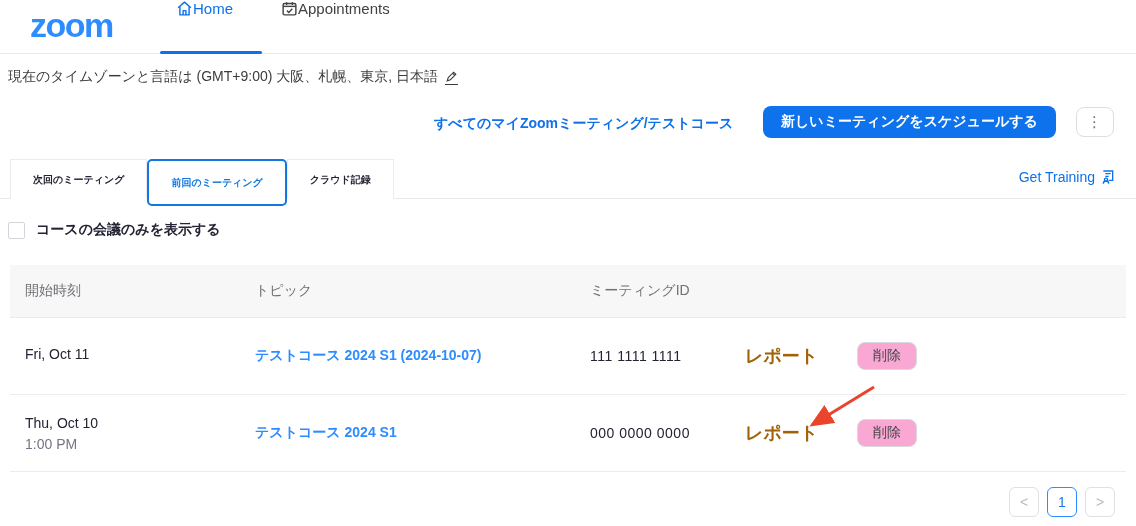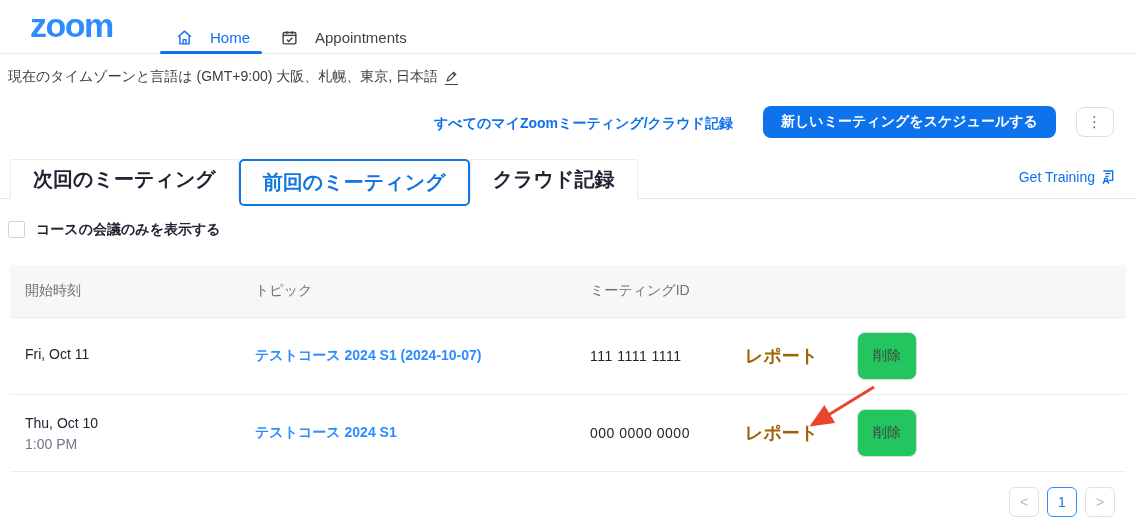--- a/index.html
+++ b/index.html
@@ -3,61 +3,61 @@
 <meta charset="utf-8">
 <style>
   * { margin:0; padding:0; box-sizing:border-box; }
   html,body { width:1136px; height:526px; background:#ffffff;
     font-family:"Liberation Sans","DejaVu Sans",sans-serif; color:#232333; overflow:hidden; }
   .page { position:relative; width:1136px; height:526px; background:#fff; }
 
   
   .topbar { position:absolute; top:0; left:0; width:1136px; height:54px; border-bottom:1px solid #e9e9ee; background:#fff; }
   .logo { position:absolute; left:30px; top:6px; font-size:34px; font-weight:800; letter-spacing:-1.5px; color:#2D8CFF; text-transform:lowercase; }
-  .nav-item { position:absolute; top:29px; display:flex; align-items:center; gap:17px; font-size:15px; cursor:pointer; }
+  .nav-item { position:absolute; top:0; display:flex; align-items:center; gap:0; font-size:15px; cursor:pointer; }
   .nav-home { left:176px; color:#0E71EB; }
   .nav-appt { left:281px; color:#424245; }
   .nav-underline { position:absolute; left:160px; top:51px; width:102px; height:3px; background:#0E71EB; border-radius:2px; }
 
   
   .tzline { position:absolute; left:8px; top:68px; font-size:14px; color:#3c3c40; display:flex; align-items:center; gap:7px; }
   .pencil { display:inline-flex; border-bottom:1.5px solid #3c3c40; padding-bottom:1px; cursor:pointer; }
 
   
   .all-meetings-link { position:absolute; left:434px; top:115px; font-size:14px; font-weight:bold; color:#0E71EB; cursor:pointer; }
   .schedule-btn { position:absolute; left:763px; top:106px; height:32px; padding:8px 18px; background:#0E72ED; color:#fff;
     font-size:14px; font-weight:bold; border:none; border-radius:8px; display:flex; align-items:center; cursor:pointer;
     font-family:"Liberation Sans","DejaVu Sans",sans-serif; }
   .more-btn { position:absolute; left:1076px; top:107px; width:38px; height:30px; border:1px solid #dedee2; border-radius:8px;
     background:#fff; color:#6e7074; font-size:15px; display:flex; align-items:center; justify-content:center; cursor:pointer; letter-spacing:1px; }
 
   
   .tabsrow { position:absolute; left:0; top:159px; width:1136px; height:40px; border-bottom:1px solid #e7e7ec; }
   .tabs { position:absolute; left:10px; top:0; display:flex; height:40px; }
-  .tab { height:40px; padding:16px 22px; display:flex; align-items:center; font-size:20px; font-weight:bold; color:#232333;
+  .tab { height:40px; padding:16px 22px; display:flex; align-items:center; font-size:10px; font-weight:bold; color:#232333;
     background:#fff; border:1px solid #ebebf0; border-bottom:none; cursor:pointer; }
   .tab.active { color:#1277E0; border:2px solid #1277E0; border-radius:5px; height:47px; margin-top:0px; position:relative; z-index:2; background:#fff; }
   .training-link { position:absolute; right:20px; top:10px; display:flex; align-items:center; gap:5px; font-size:14px; color:#0E71EB; cursor:pointer; }
 
   
-  .filter-row { position:absolute; left:8px; top:221px; display:flex; align-items:flex-start; gap:11px; }
+  .filter-row { position:absolute; left:8px; top:221px; display:flex; align-items:center; gap:11px; }
   .checkbox { width:17px; height:17px; border:1px solid #d4d4da; border-radius:2px; background:#fff; cursor:pointer; }
   .filter-label { font-size:14px; font-weight:bold; color:#232333; }
 
   
   .table { position:absolute; left:10px; top:265px; width:1116px; }
   .trow { display:grid; grid-template-columns:230px 335px 155px 112px 1fr; align-items:center; padding-left:15px; }
   .thead { height:53px; background:#f7f7f8; border-bottom:1px solid #e9e9ee; color:#6e7074; font-size:14px; }
   .tbody-row { height:77px; border-bottom:1px solid #ececf0; font-size:14px; }
   .datecell .d { color:#232333; font-size:14px; margin-bottom:5px; }
   .datecell .t { color:#747487; font-size:14px; }
   .topic-link { color:#2D8CFF; font-weight:bold; font-size:14px; cursor:pointer; text-decoration:none; }
   .mid { color:#232333; letter-spacing:0.5px; }
   .report-link { color:#a16207; font-size:18px; cursor:pointer;font-weight:bold; }
-  .delete-btn { width:60px; height:48px; border:1px solid #d9d9de; border-radius:8px; background:#22c55e; color:#424245;
+  .delete-btn { width:60px; height:28px; border:1px solid #d9d9de; border-radius:8px; background:#f9a8d4; color:#424245;
     font-size:14px; cursor:pointer; font-family:"Liberation Sans","DejaVu Sans",sans-serif; }
 
   
   .arrow-svg { position:absolute; left:798px; top:381px; pointer-events:none; }
 
   
   .pagination { position:absolute; right:21px; top:487px; display:flex; gap:8px; }
   .page-btn { width:30px; height:30px; border:1px solid #e0e0e4; border-radius:6px; background:#fff; color:#b9b9c0;
     font-size:14px; display:flex; align-items:center; justify-content:center; cursor:pointer; }
   .page-btn.current { border:1px solid #2D8CFF; color:#1a78e5; }
@@ -101,21 +101,21 @@
   <div class="tzline">
     <span>現在のタイムゾーンと言語は (GMT+9:00) 大阪、札幌、東京, 日本語</span>
     <span class="pencil">
       <svg width="13" height="13" viewBox="0 0 24 24" fill="none" stroke="#3c3c40" stroke-width="2">
         <path d="M4 20 L6 14 L16 4 L20 8 L10 18 Z"></path>
           <path d="M14 6 l4 4"></path>
       </svg>
     </span>
   </div>
 
-  <a class="all-meetings-link">すべてのマイZoomミーティング/クラウド記録</a>
+  <a class="all-meetings-link">すべてのマイZoomミーティング/テストコース</a>
   <button class="schedule-btn">新しいミーティングをスケジュールする</button>
   <div class="more-btn">
     <span>⋮</span>
   </div>
 
   <div class="tabsrow">
     <div class="tabs">
       <div class="tab">次回のミーティング</div>
       <div class="tab active">前回のミーティング</div>
       <div class="tab">クラウド記録</div>

